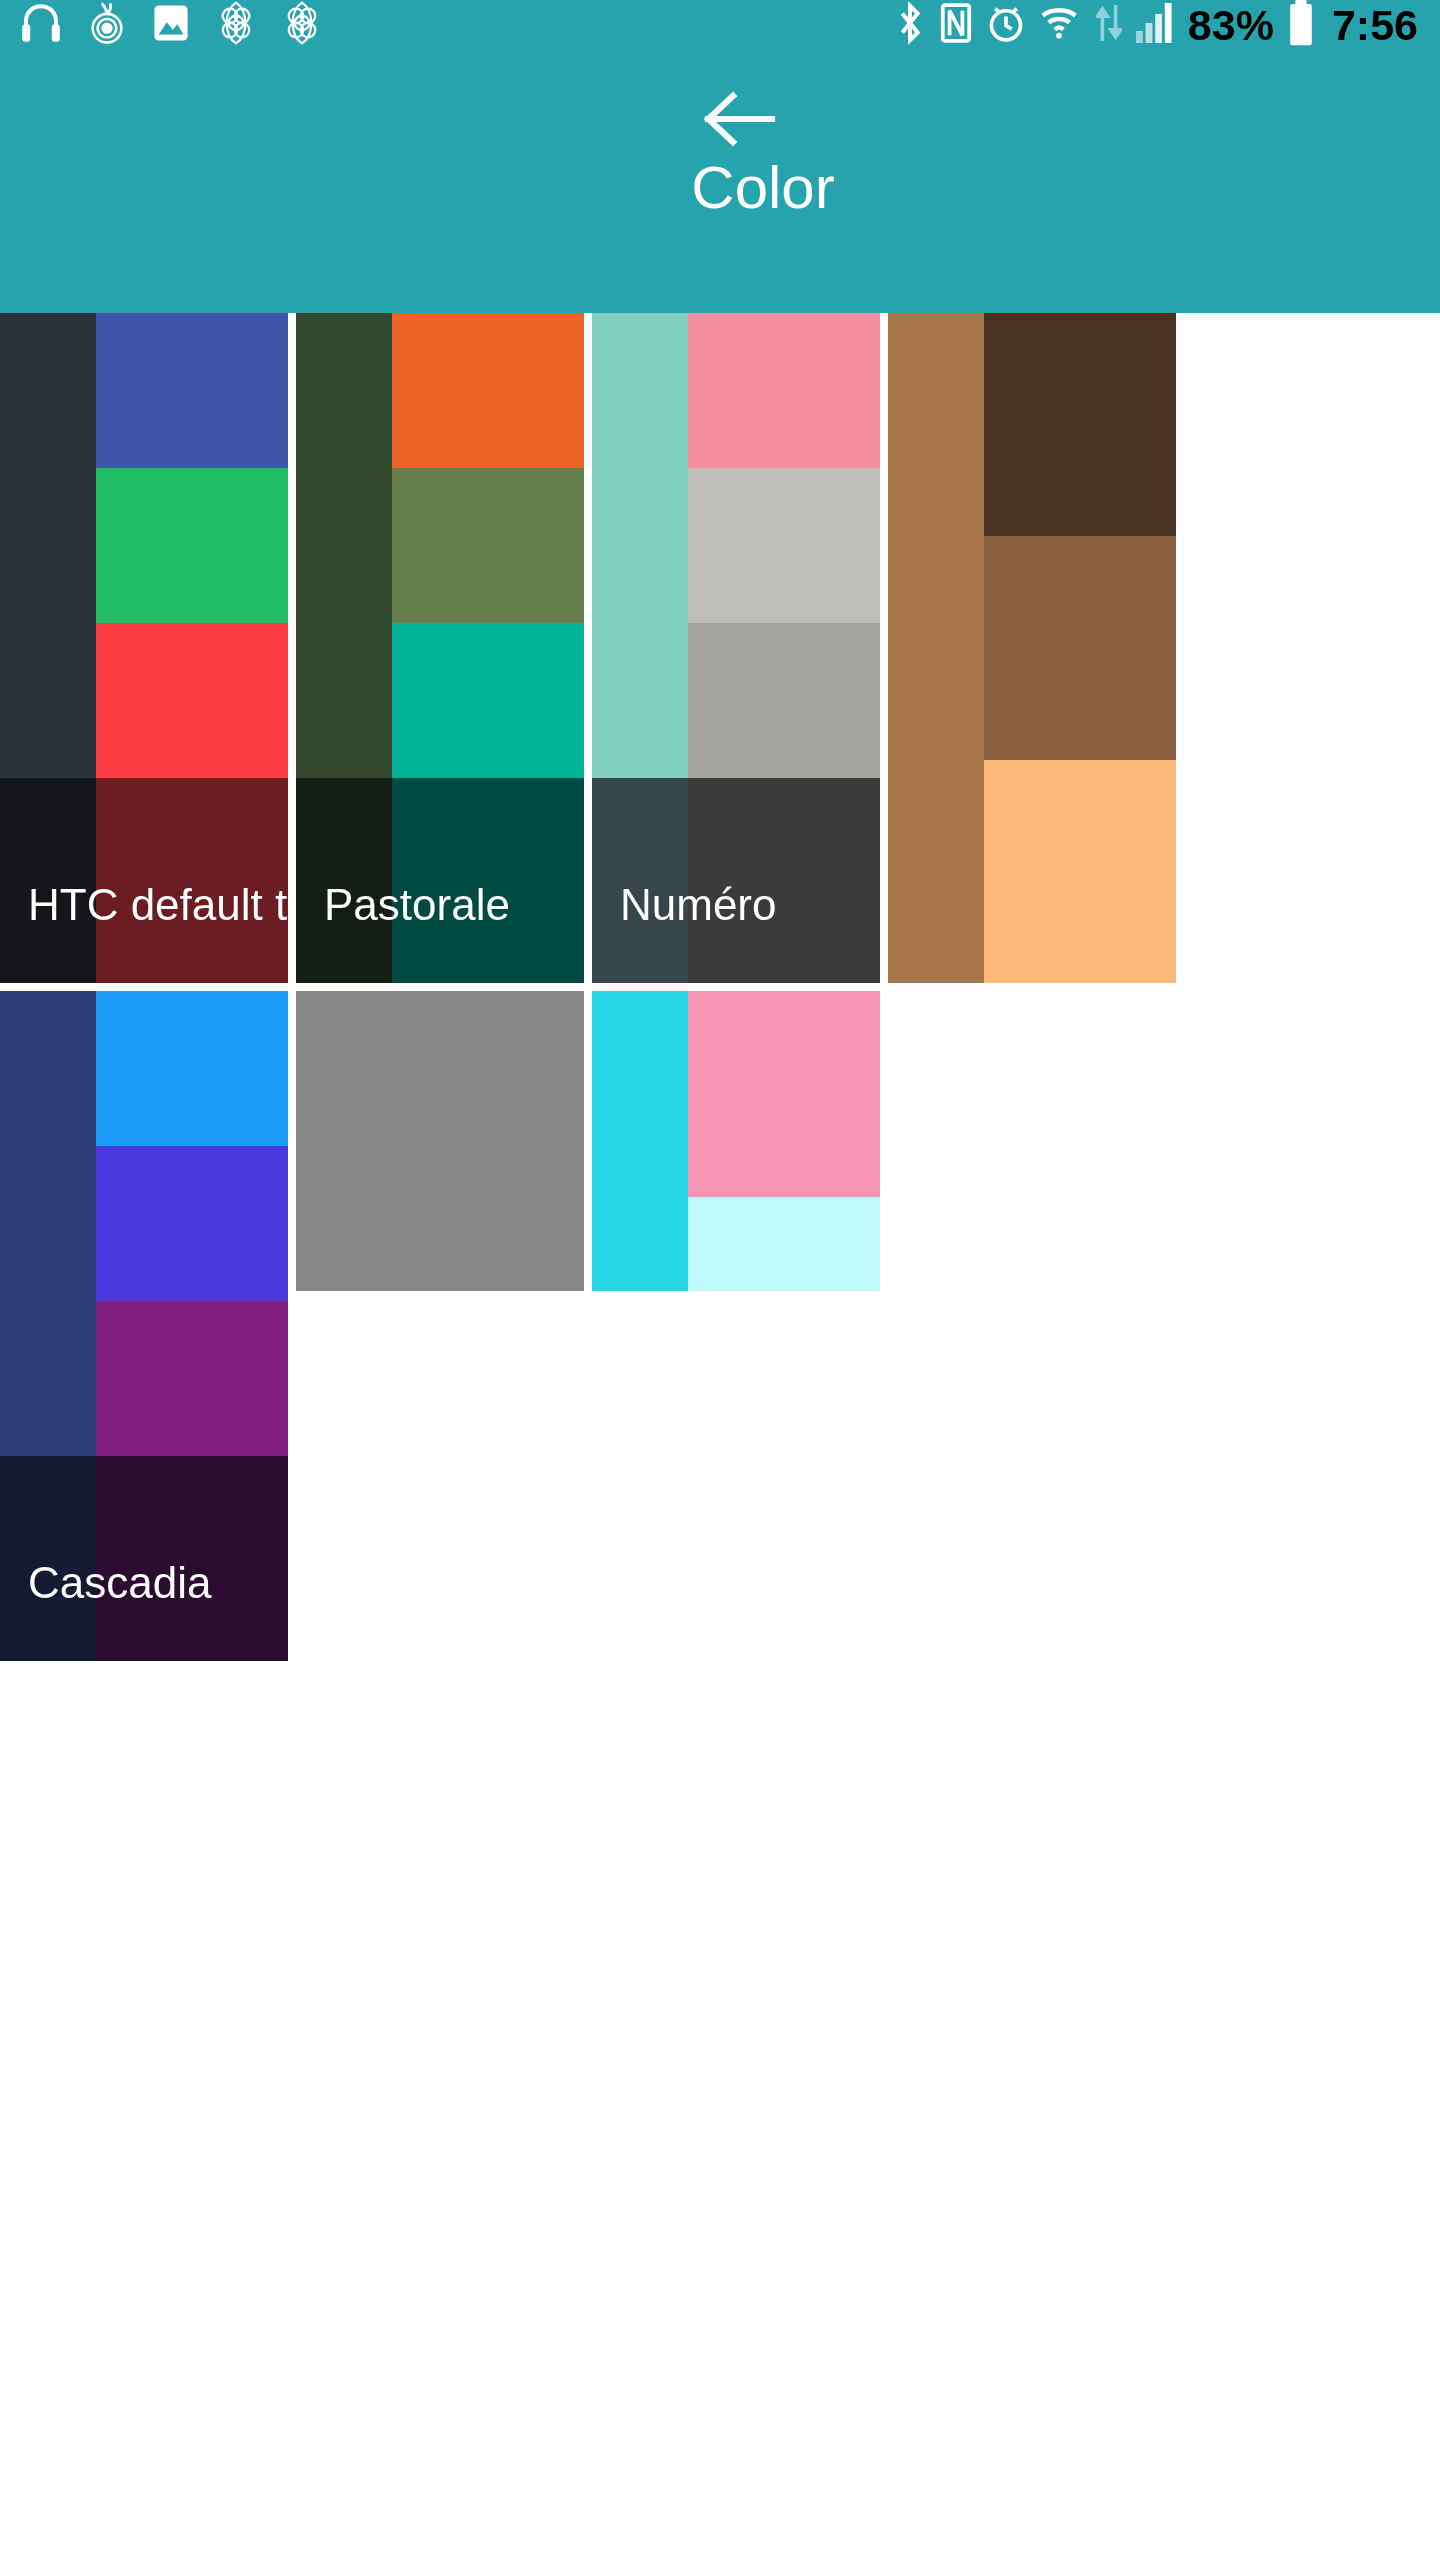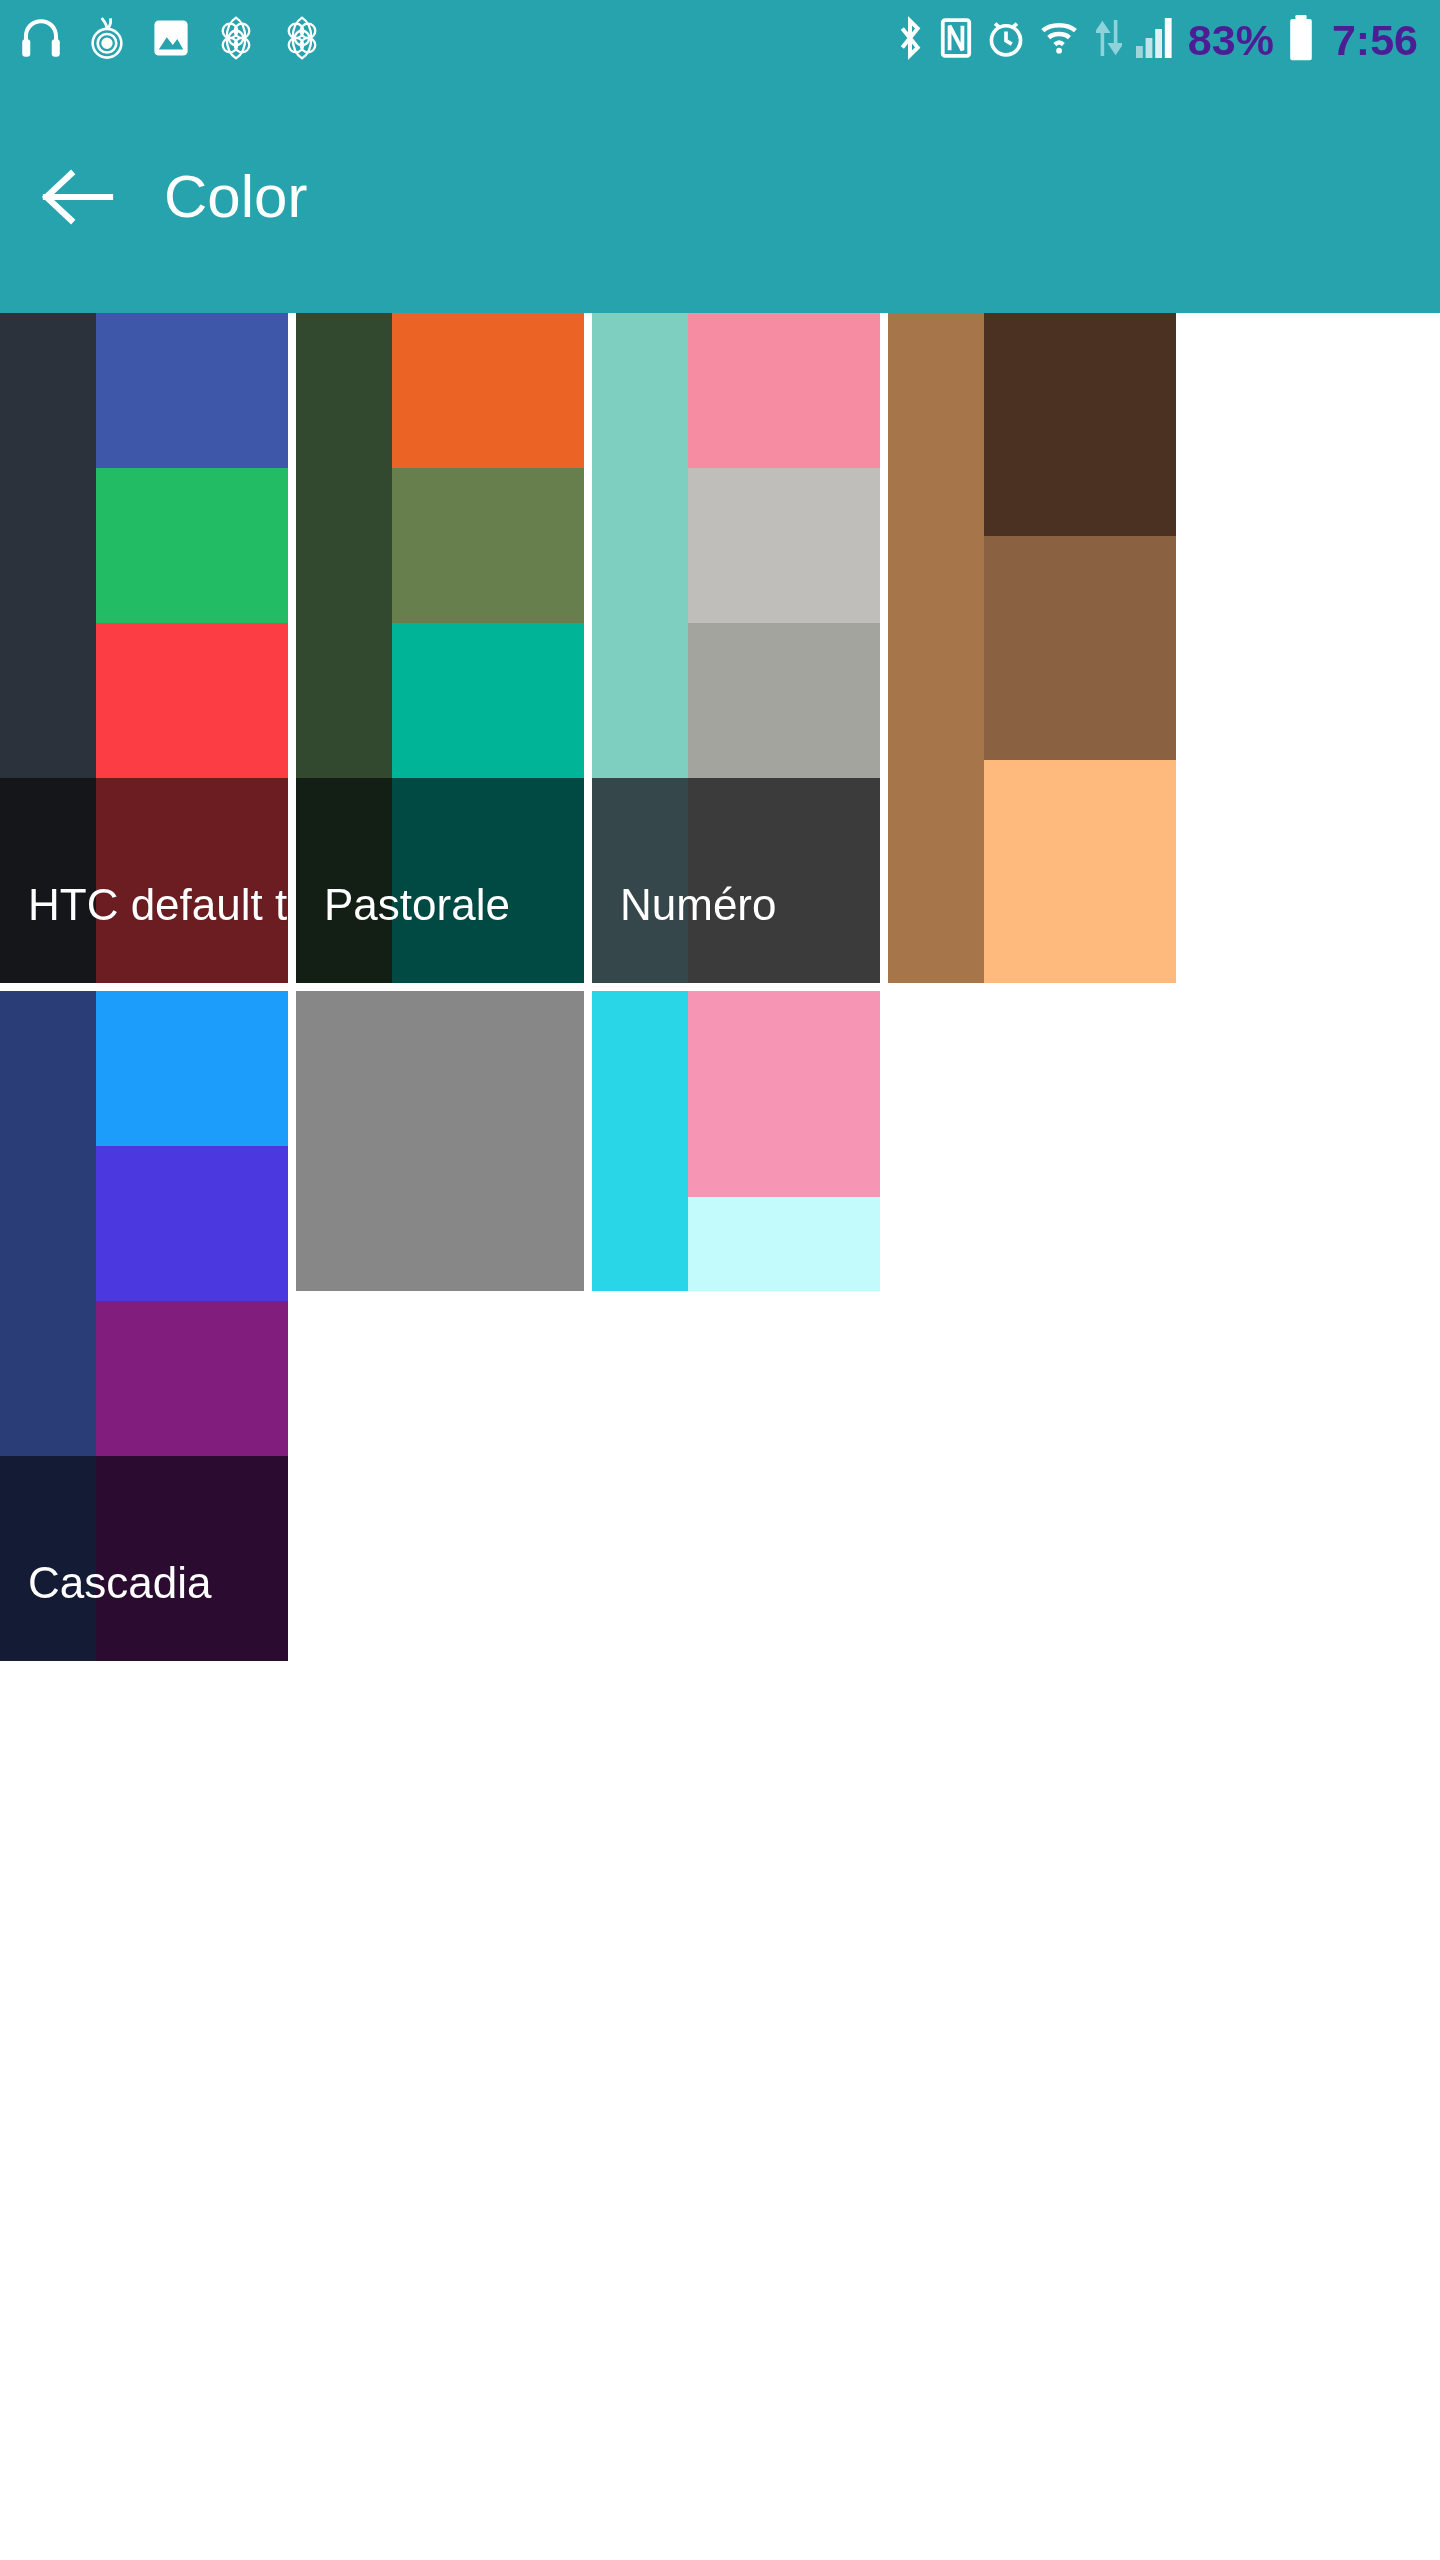--- a/index.html
+++ b/index.html
@@ -1,35 +1,35 @@
 <!DOCTYPE html>
 <html style="--teal: #27A3AE;"><head>
 <meta charset="utf-8">
 <style>
   * { margin:0; padding:0; box-sizing:border-box; }
   html,body { width:1440px; height:2560px; background:#fff;
     font-family:"Liberation Sans", sans-serif; overflow:hidden; }
 
   
   #statusbar{
-    height:80px; background:var(--teal); color:#4c1d95;
-    display:flex; align-items:center; justify-content:space-between;
+    height:80px; background:var(--teal); color:#000000;
+    display:flex; align-items:flex-start; justify-content:space-between;
     padding:0 22px 0 18px;
   }
   .sb-left,.sb-right{ display:flex; align-items:center; }
   .sb-left{ gap:22px; }
   .sb-right{ gap:13px; }
   .sbicon{ display:block; }
   .sb-text{ font-size:43px; font-weight:600; letter-spacing:0px; line-height:1; }
   .sb-time{ font-size:43px; font-weight:600; line-height:1; margin-left:4px; }
 
   
   #appbar{
     height:233px; background:var(--teal); color:#fff;
-    display:flex; align-items:center; padding-left:38px;
+    display:flex; align-items:center; padding-left:38px;flex-direction:column;
   }
   #backbtn{ width:78px; height:78px; display:flex; align-items:center; justify-content:center; }
   #apptitle{ font-size:60px; font-weight:400; margin-left:48px; line-height:1; }
 
   
   #grid{
     display:flex; flex-wrap:wrap;
     gap:8px 8px;
     background:#fff;
   }

